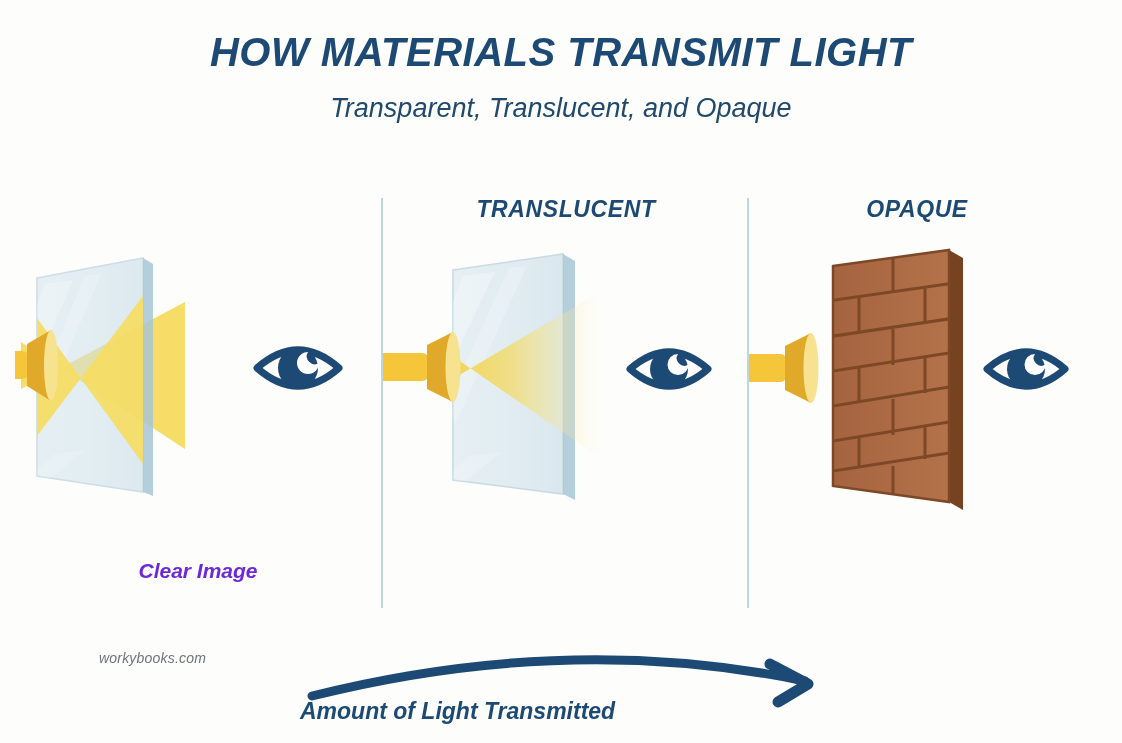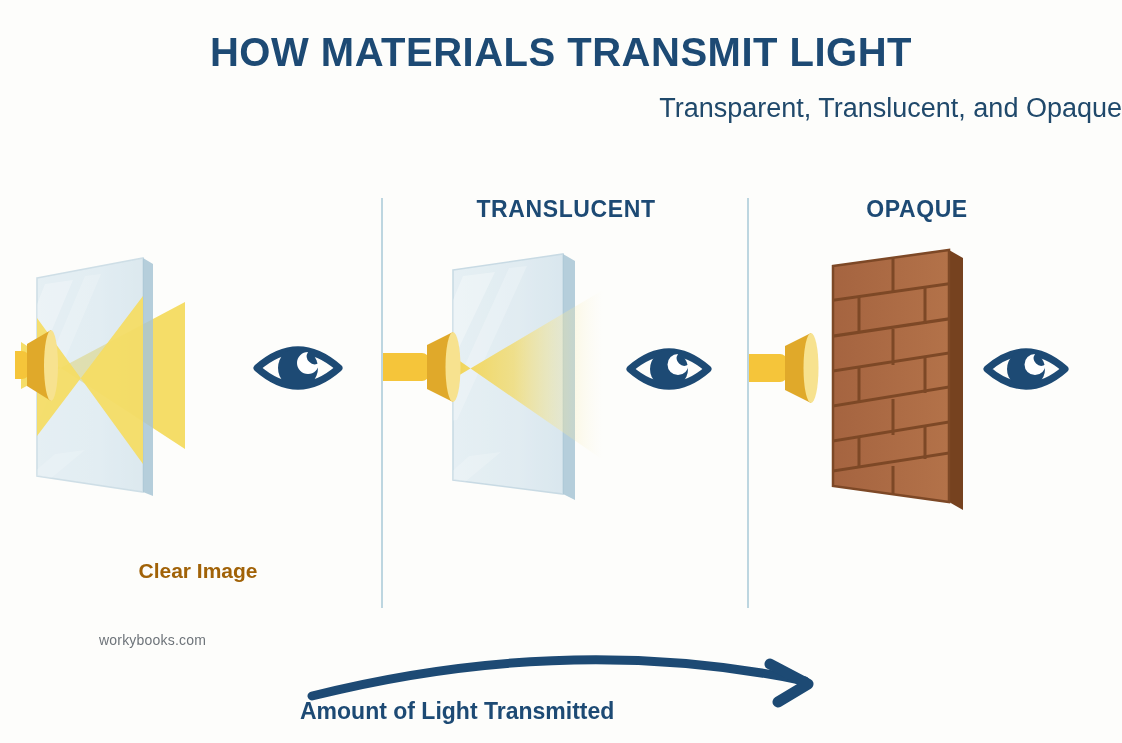--- a/index.html
+++ b/index.html
@@ -12,41 +12,42 @@
     background: #fdfdfb;
     font-family: "Liberation Sans", sans-serif;
     overflow: hidden;
     position: relative;
   }
   .stage {
     position: absolute;
     inset: 0;
     width: 922px;
     height: 743px;
+    font-style: italic;
   }
 
   
   .title {
     position: absolute;
     top: 30px;
     left: 0;
     width: 1122px;
     text-align: center;
     font-size: 40px;
     font-weight: bold;
     letter-spacing: 0.5px;
     color: #1d4a74;
     white-space: nowrap;
   }
   .subtitle {
     position: absolute;
     top: 93px;
     left: 0;
     width: 1122px;
-    text-align: right;
+    text-align: center;
     font-size: 27px;
     font-weight: normal;
     color: #20496b;
     white-space: nowrap;
   }
 
   
   .divider {
     position: absolute;
     top: 198px;
@@ -84,38 +85,38 @@
     text-indent: -30px;
   }
 
   .col-caption {
     position: absolute;
     top: 363px;
     width: 100%;
     text-align: center;
     font-size: 21px;
     font-weight: bold;
-    color: #a16207;
+    color: #6d28d9;
     white-space: nowrap;
   }
   .col.c3 .col-caption { text-indent: -6px; }
 
   .scene {
     position: absolute;
     top: 48px;
     left: 0;
     width: 366px;
     height: 290px;
   }
 
   
   .watermark {
     position: absolute;
     left: 99px;
-    top: 632px;
+    top: 650px;
     font-size: 14px;
     color: #6e747a;
     letter-spacing: 0.2px;
     white-space: nowrap;
   }
 
   
   .arrow-wrap {
     position: absolute;
     left: 300px;

